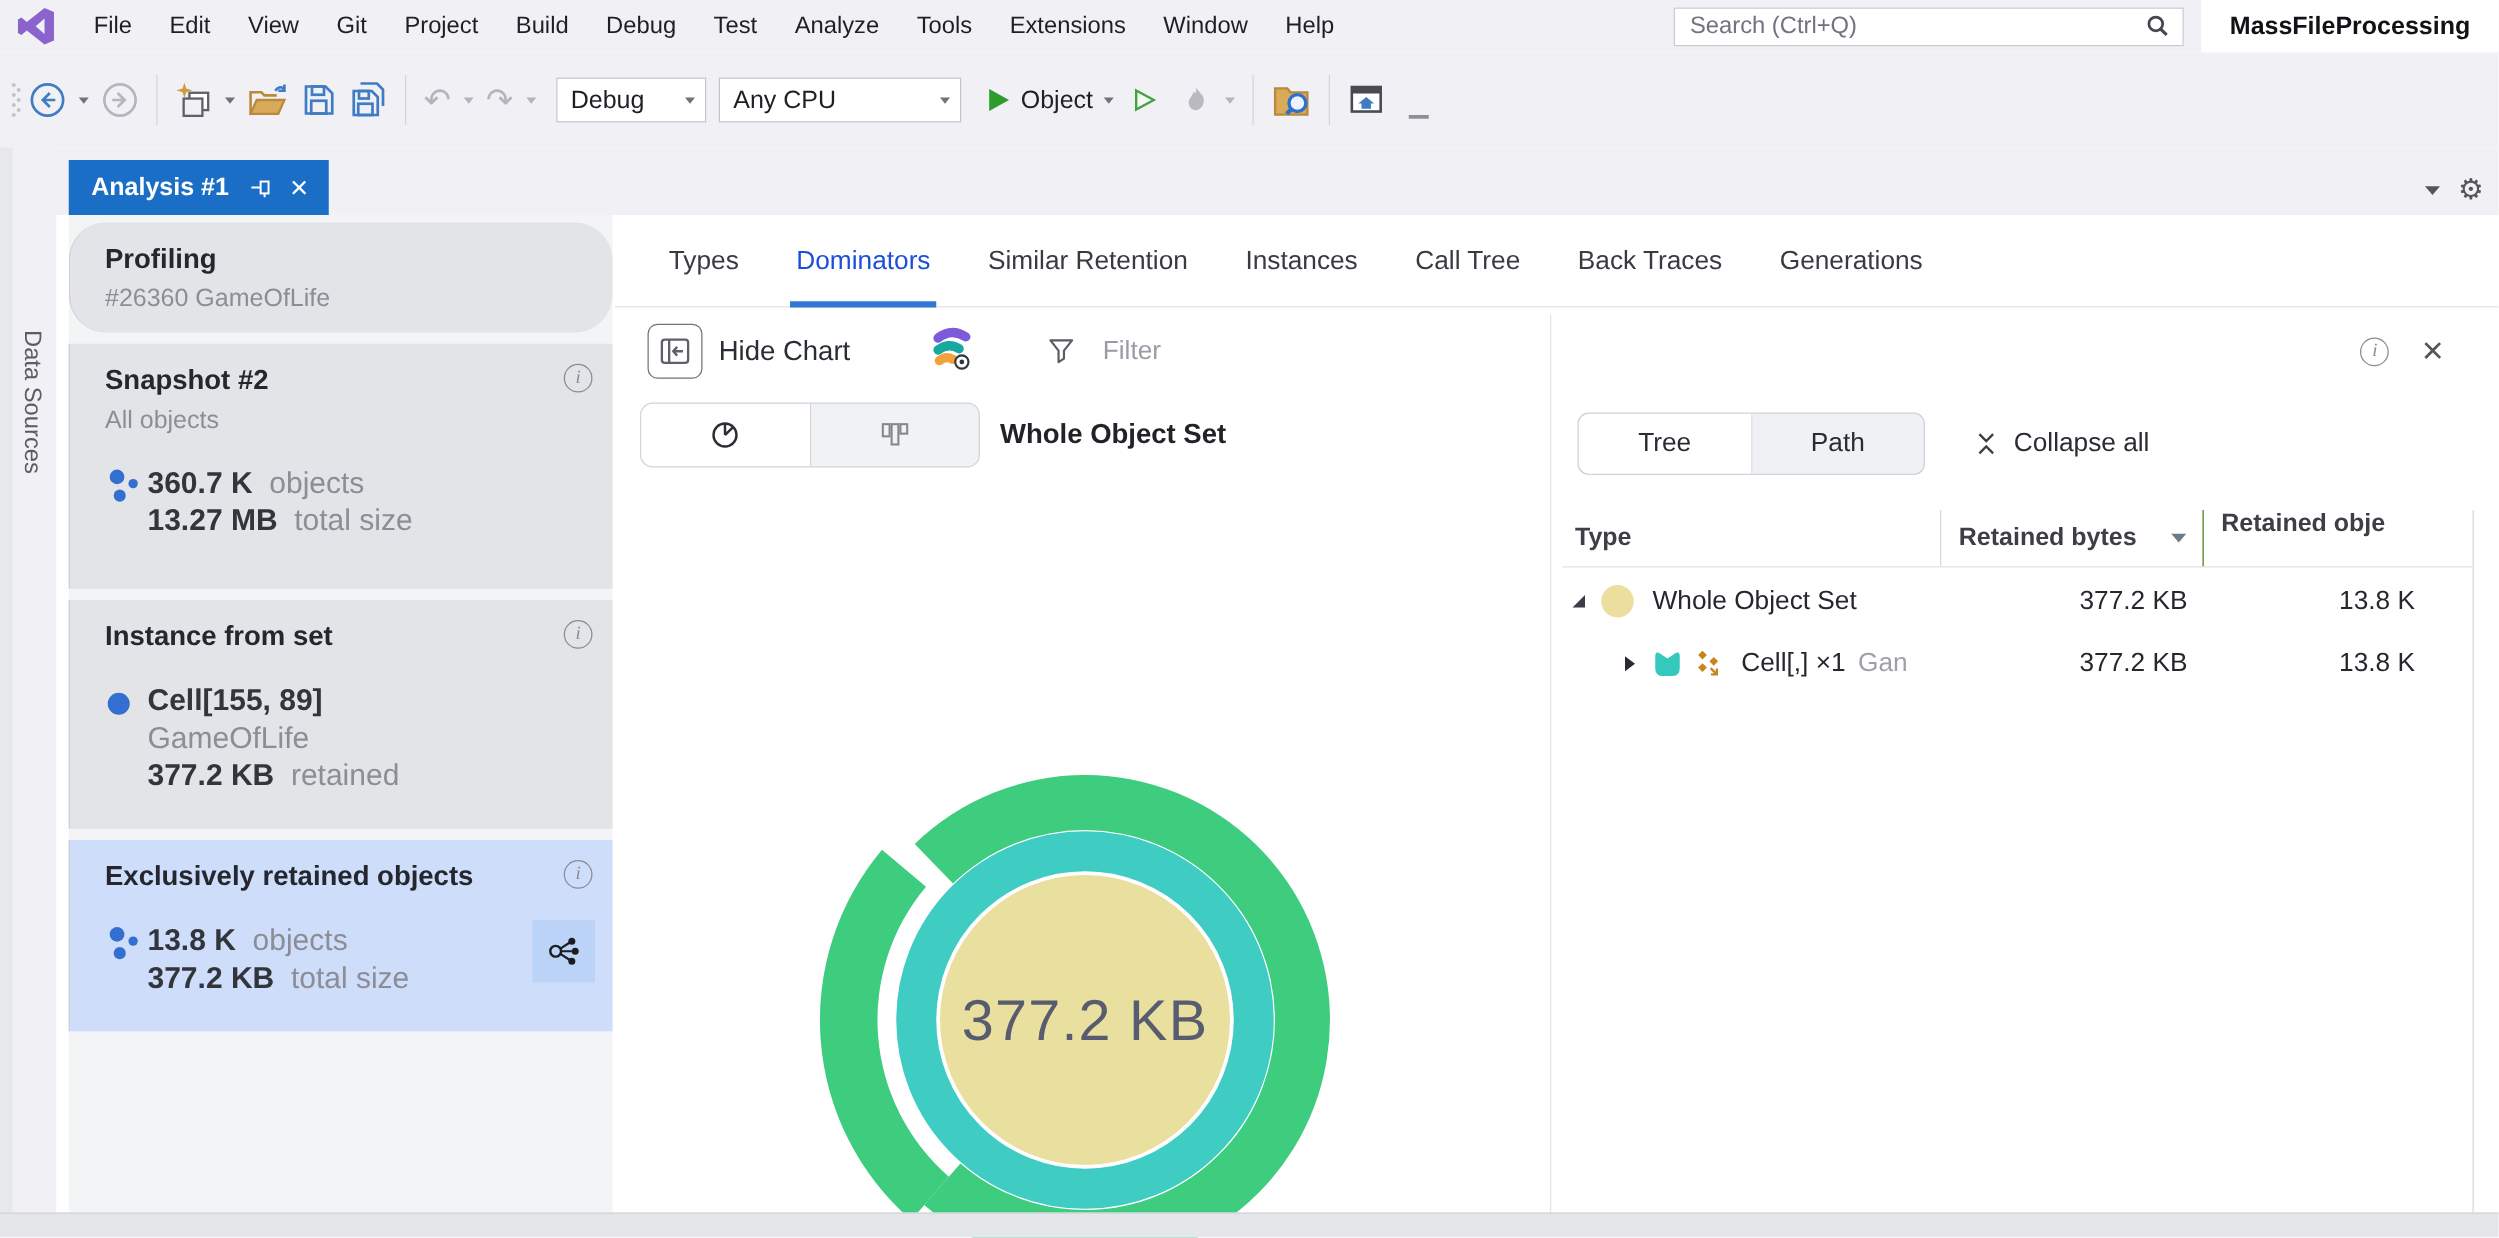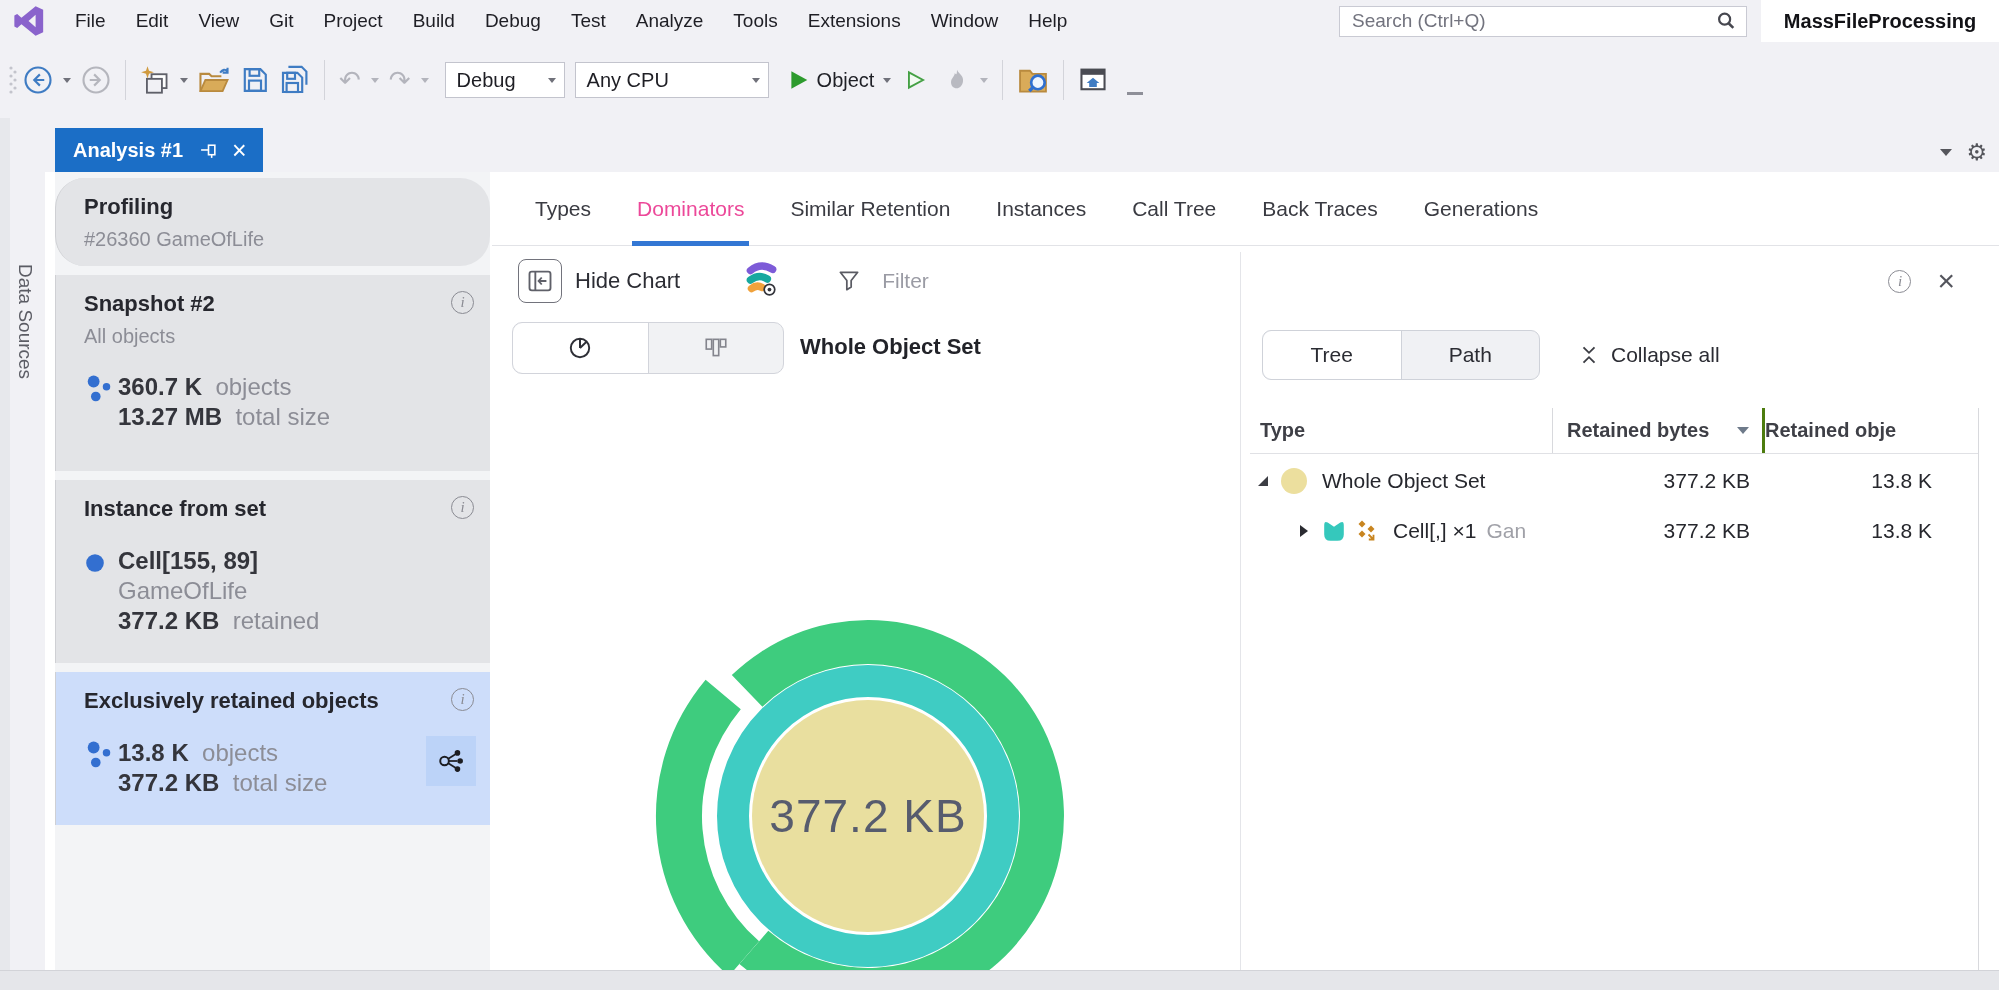--- a/index.html
+++ b/index.html
@@ -60,21 +60,21 @@
   .card.profiling { height:88px; }
   .card.snapshot { height:196px; }
   .card.instance { height:183px; }
   .card.exclusive { height:153px; margin-bottom:0; }
   .share-btn { position:absolute; right:14px; top:64px; width:50px; height:50px; background:#bcd3f8; display:flex; align-items:center; justify-content:center; }
 
   
   .main { position:absolute; left:492px; top:172px; width:1507px; height:798px; background:#fff; }
   .main-tabs { position:absolute; left:0; top:0; width:1507px; height:74px; border-bottom:1px solid #e2e3e7; display:flex; padding-left:20px; }
   .main-tab { font-size:21px; color:#3a3b42; padding:0 23px; height:74px; line-height:74px; position:relative; }
-  .main-tab.active { color:#ec4899; }
+  .main-tab.active { color:#1d4ed8; }
   .main-tab.active::after { content:""; position:absolute; left:18px; right:18px; bottom:0; height:5px; background:#3377d4; }
 
   .main-toolbar { position:absolute; left:0; top:80px; width:1507px; height:58px; display:flex; align-items:center; }
   .hidechart-btn { display:flex; align-items:center; margin-left:26px; }
   .hidechart-icon { width:44px; height:44px; border:1.5px solid #72737c; border-radius:8px; display:flex; align-items:center; justify-content:center; margin-right:13px; }
   .hidechart-label { font-size:22px; color:#2c2d34; }
   .sunburst-tool { margin-left:64px; }
   .filter-box { display:flex; align-items:center; margin-left:58px; }
   .filter-placeholder { font-size:21px; color:#9a9ba4; margin-left:20px; }
   .main-toolbar-right { margin-left:auto; display:flex; align-items:center; gap:26px; padding-right:44px; }
@@ -96,21 +96,21 @@
   .rp-controls { position:absolute; left:12px; top:20px; display:flex; align-items:center; }
   .rp-seg { width:278px; height:50px; display:flex; border:1px solid #cfd2d9; border-radius:9px; background:#f0f1f4; overflow:hidden; }
   .rp-seg .seg-item { flex:1; display:flex; align-items:center; justify-content:center; font-size:21px; color:#2b2c33; }
   .rp-seg .seg-item.selected { background:#fff; border-right:1px solid #cfd2d9; border-radius:9px 0 0 9px; }
   .collapse-all { display:flex; align-items:center; margin-left:38px;justify-content:space-between; }
   .collapse-all span { font-size:21px; color:#2b2c33; margin-left:11px; }
 
   .grid-header { position:absolute; left:0; top:98px; width:728px; height:46px; display:flex; align-items:center; border-bottom:1px solid #e0e1e5; font-size:20px; color:#3e3f46;font-weight:bold; }
   .gh-type { width:302px; padding-left:10px; }
   .gh-bytes { width:210px; border-left:1px solid #d8d9dd; align-self:stretch; display:flex; align-items:center; padding-left:14px; }
-  .gh-objects { width:216px; border-left:3px solid #4d7c0f; align-self:stretch; display:flex; align-items:center; }
+  .gh-objects { width:216px; border-left:1px solid #4d7c0f; align-self:stretch; display:flex; padding-left:14px; }
   .sort-caret { width:0;height:0;border-left:6px solid transparent;border-right:6px solid transparent;border-top:7px solid #6e7a8a; margin-left:28px; }
   .col-edge { position:absolute; left:728px; top:98px; width:1px; height:562px; background:#d8d9dd; }
 
   .grid-row { position:absolute; left:0; width:728px; height:50px; display:flex; align-items:center; font-size:21px; color:#26272d; }
   .row-type { width:302px; display:flex; align-items:center; }
   .row-bytes { width:210px; text-align:right; padding-right:12px; }
   .row-objects { width:216px; text-align:right; padding-right:46px; }
   .ns-gray { color:#a0a1a8; margin-left:10px; }
   .expander { width:14px; height:14px; flex:0 0 14px; }
   .row-icon { margin-left:9px; flex:0 0 auto; }

